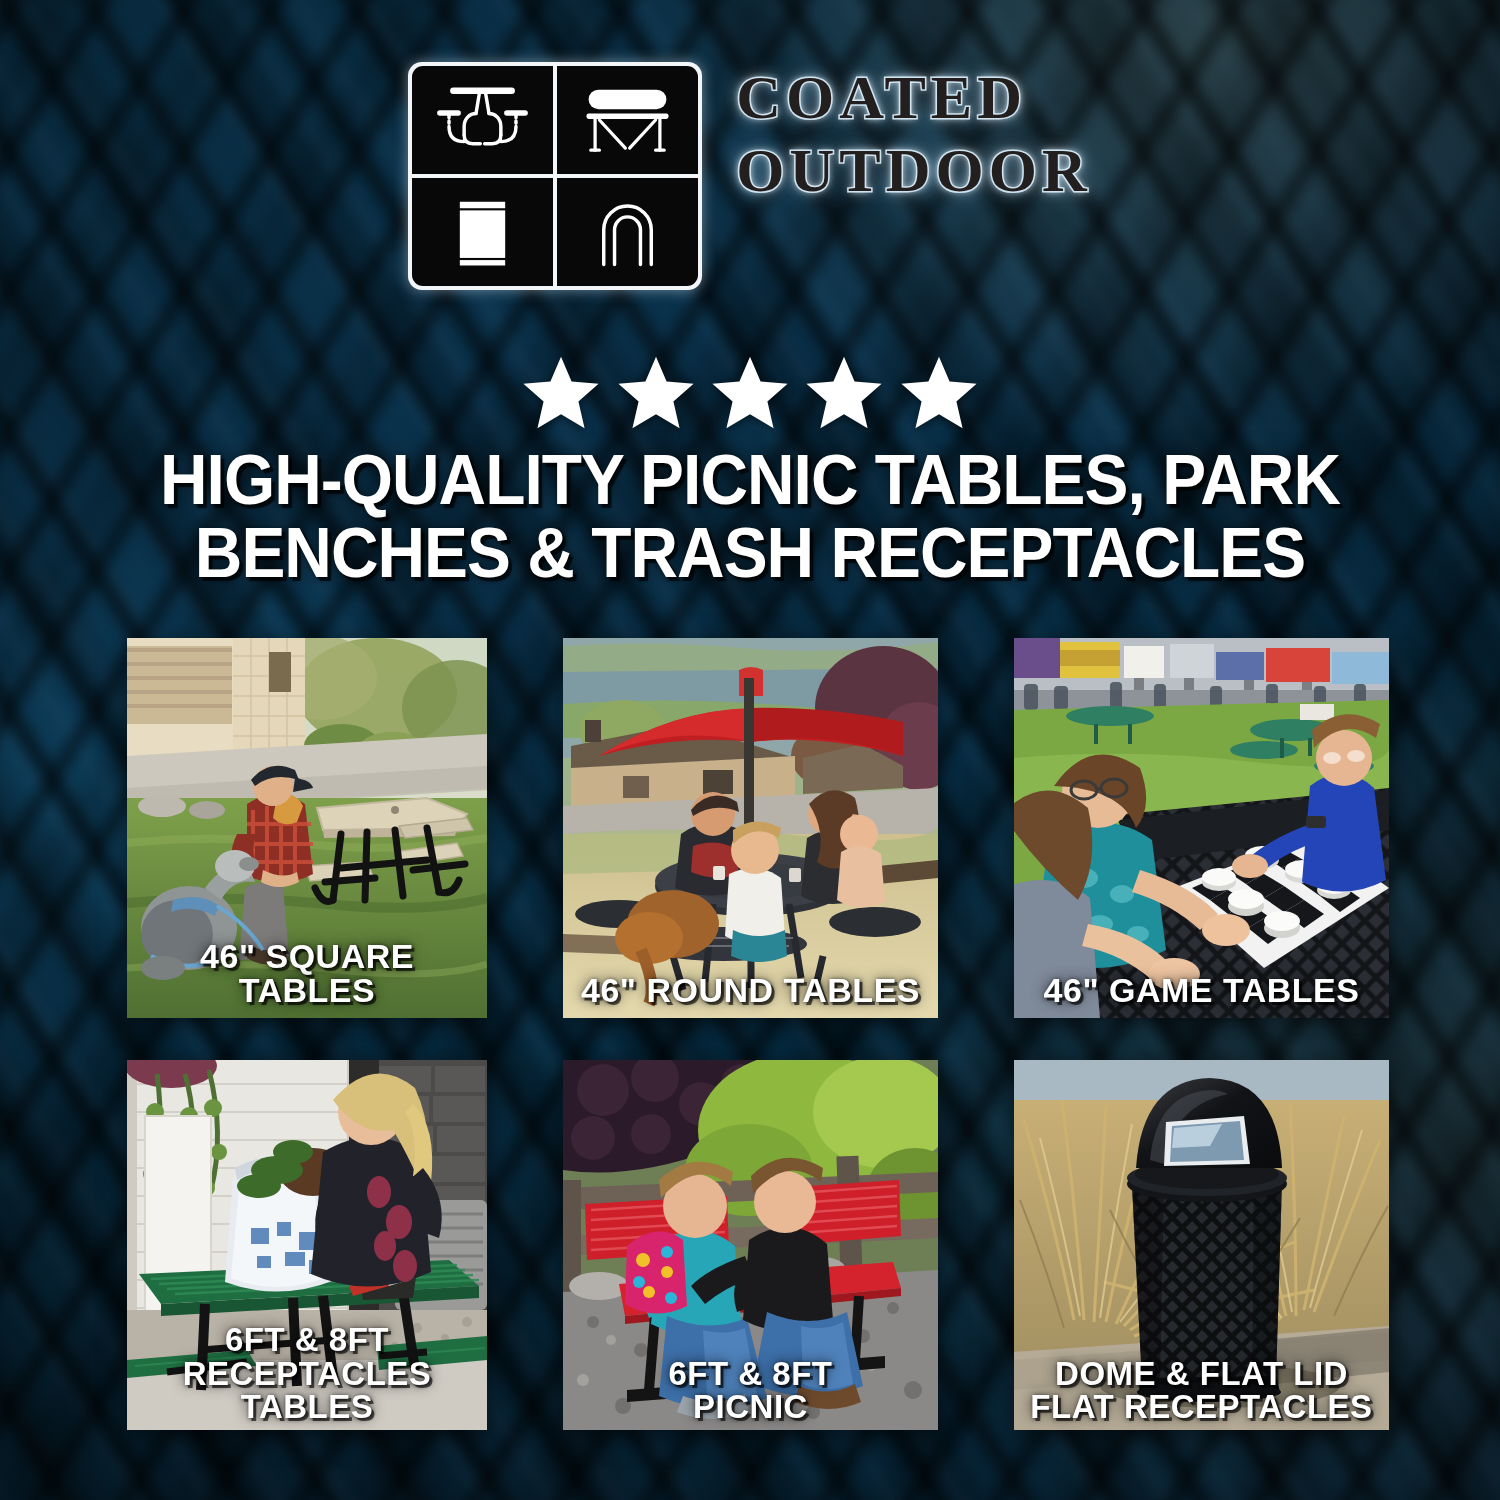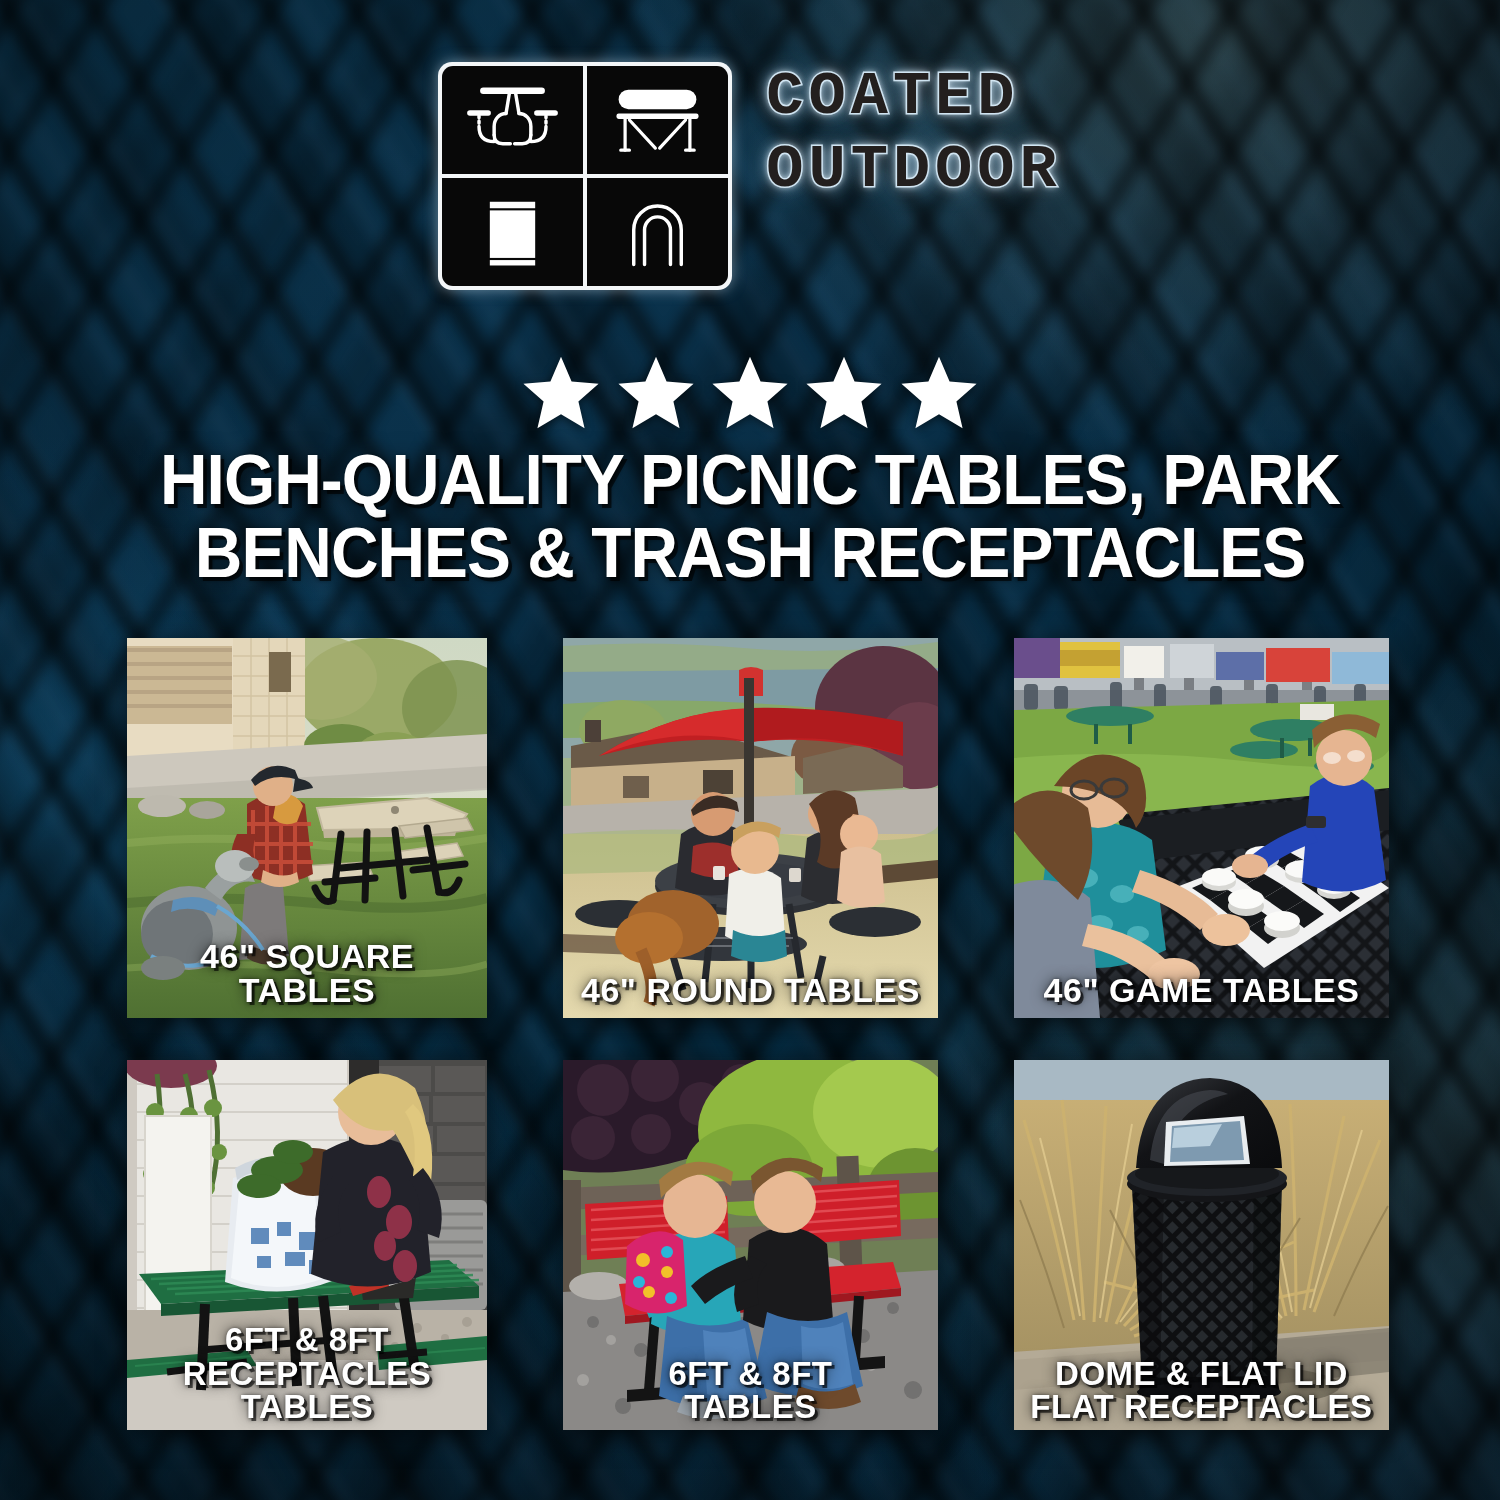--- a/index.html
+++ b/index.html
@@ -60,21 +60,21 @@
   }
   .logo-cell { background:#080808; position:relative; overflow:hidden; }
   .logo-cell:nth-child(1){ border-radius:11px 0 0 0; }
   .logo-cell:nth-child(2){ border-radius:0 11px 0 0; }
   .logo-cell:nth-child(3){ border-radius:0 0 0 11px; }
   .logo-cell:nth-child(4){ border-radius:0 0 11px 0; }
   .logo-cell svg { position:absolute; inset:0; width:100%; height:100%; }
 
   .brand { margin-left:34px; padding-top:6px; }
   .brand div {
-    font-family:Liberation Mono, monospace;
+    font-family:Liberation Serif, serif;
     font-weight:700;
     font-size:62px;
     line-height:.95;
     letter-spacing:5px;
     color:#231f1e;
     -webkit-text-stroke:3px #cfe2ee;
     paint-order:stroke fill;
     text-shadow:
       0 0 6px rgba(225,240,250,.95),
       0 0 14px rgba(190,220,240,.7),
@@ -793,21 +793,21 @@
             <path d="M182 196 q-36 12 -54 30 l14 18 q22 -18 48 -26 z" fill="#1a1a1c"></path>
             <path d="M204 252 q42 18 80 0 l16 74 q-54 22 -110 -2 z" fill="#3d6fa8"></path>
             <path d="M238 266 q22 6 42 -4 l10 62 q-28 10 -50 0 z" fill="#4f82bb"></path>
             <path d="M236 326 q30 12 56 -2 l6 18 q-32 14 -66 0 z" fill="#6e4a2c"></path>
           </g>
           <path d="M120 336 q34 12 62 -2 l4 18 q-36 14 -72 0 z" fill="#9ca5ad"></path>
         </svg>
       </div>
       <div class="caption two">
         <span>6FT &amp; 8FT</span>
-        <span>TABLES</span>
+        <span>PICNIC</span>
       </div>
     </div>
 
     <div class="tile">
       <div class="scene">
         <svg viewBox="0 0 375 370" preserveAspectRatio="none" style="position:absolute;inset:0;width:100%;height:100%">
           <defs>
             <linearGradient id="domeG" x1="0" y1="0" x2="1" y2="1">
               <stop offset="0" stop-color="#3a3d42"></stop>
                 <stop offset=".45" stop-color="#121316"></stop>

